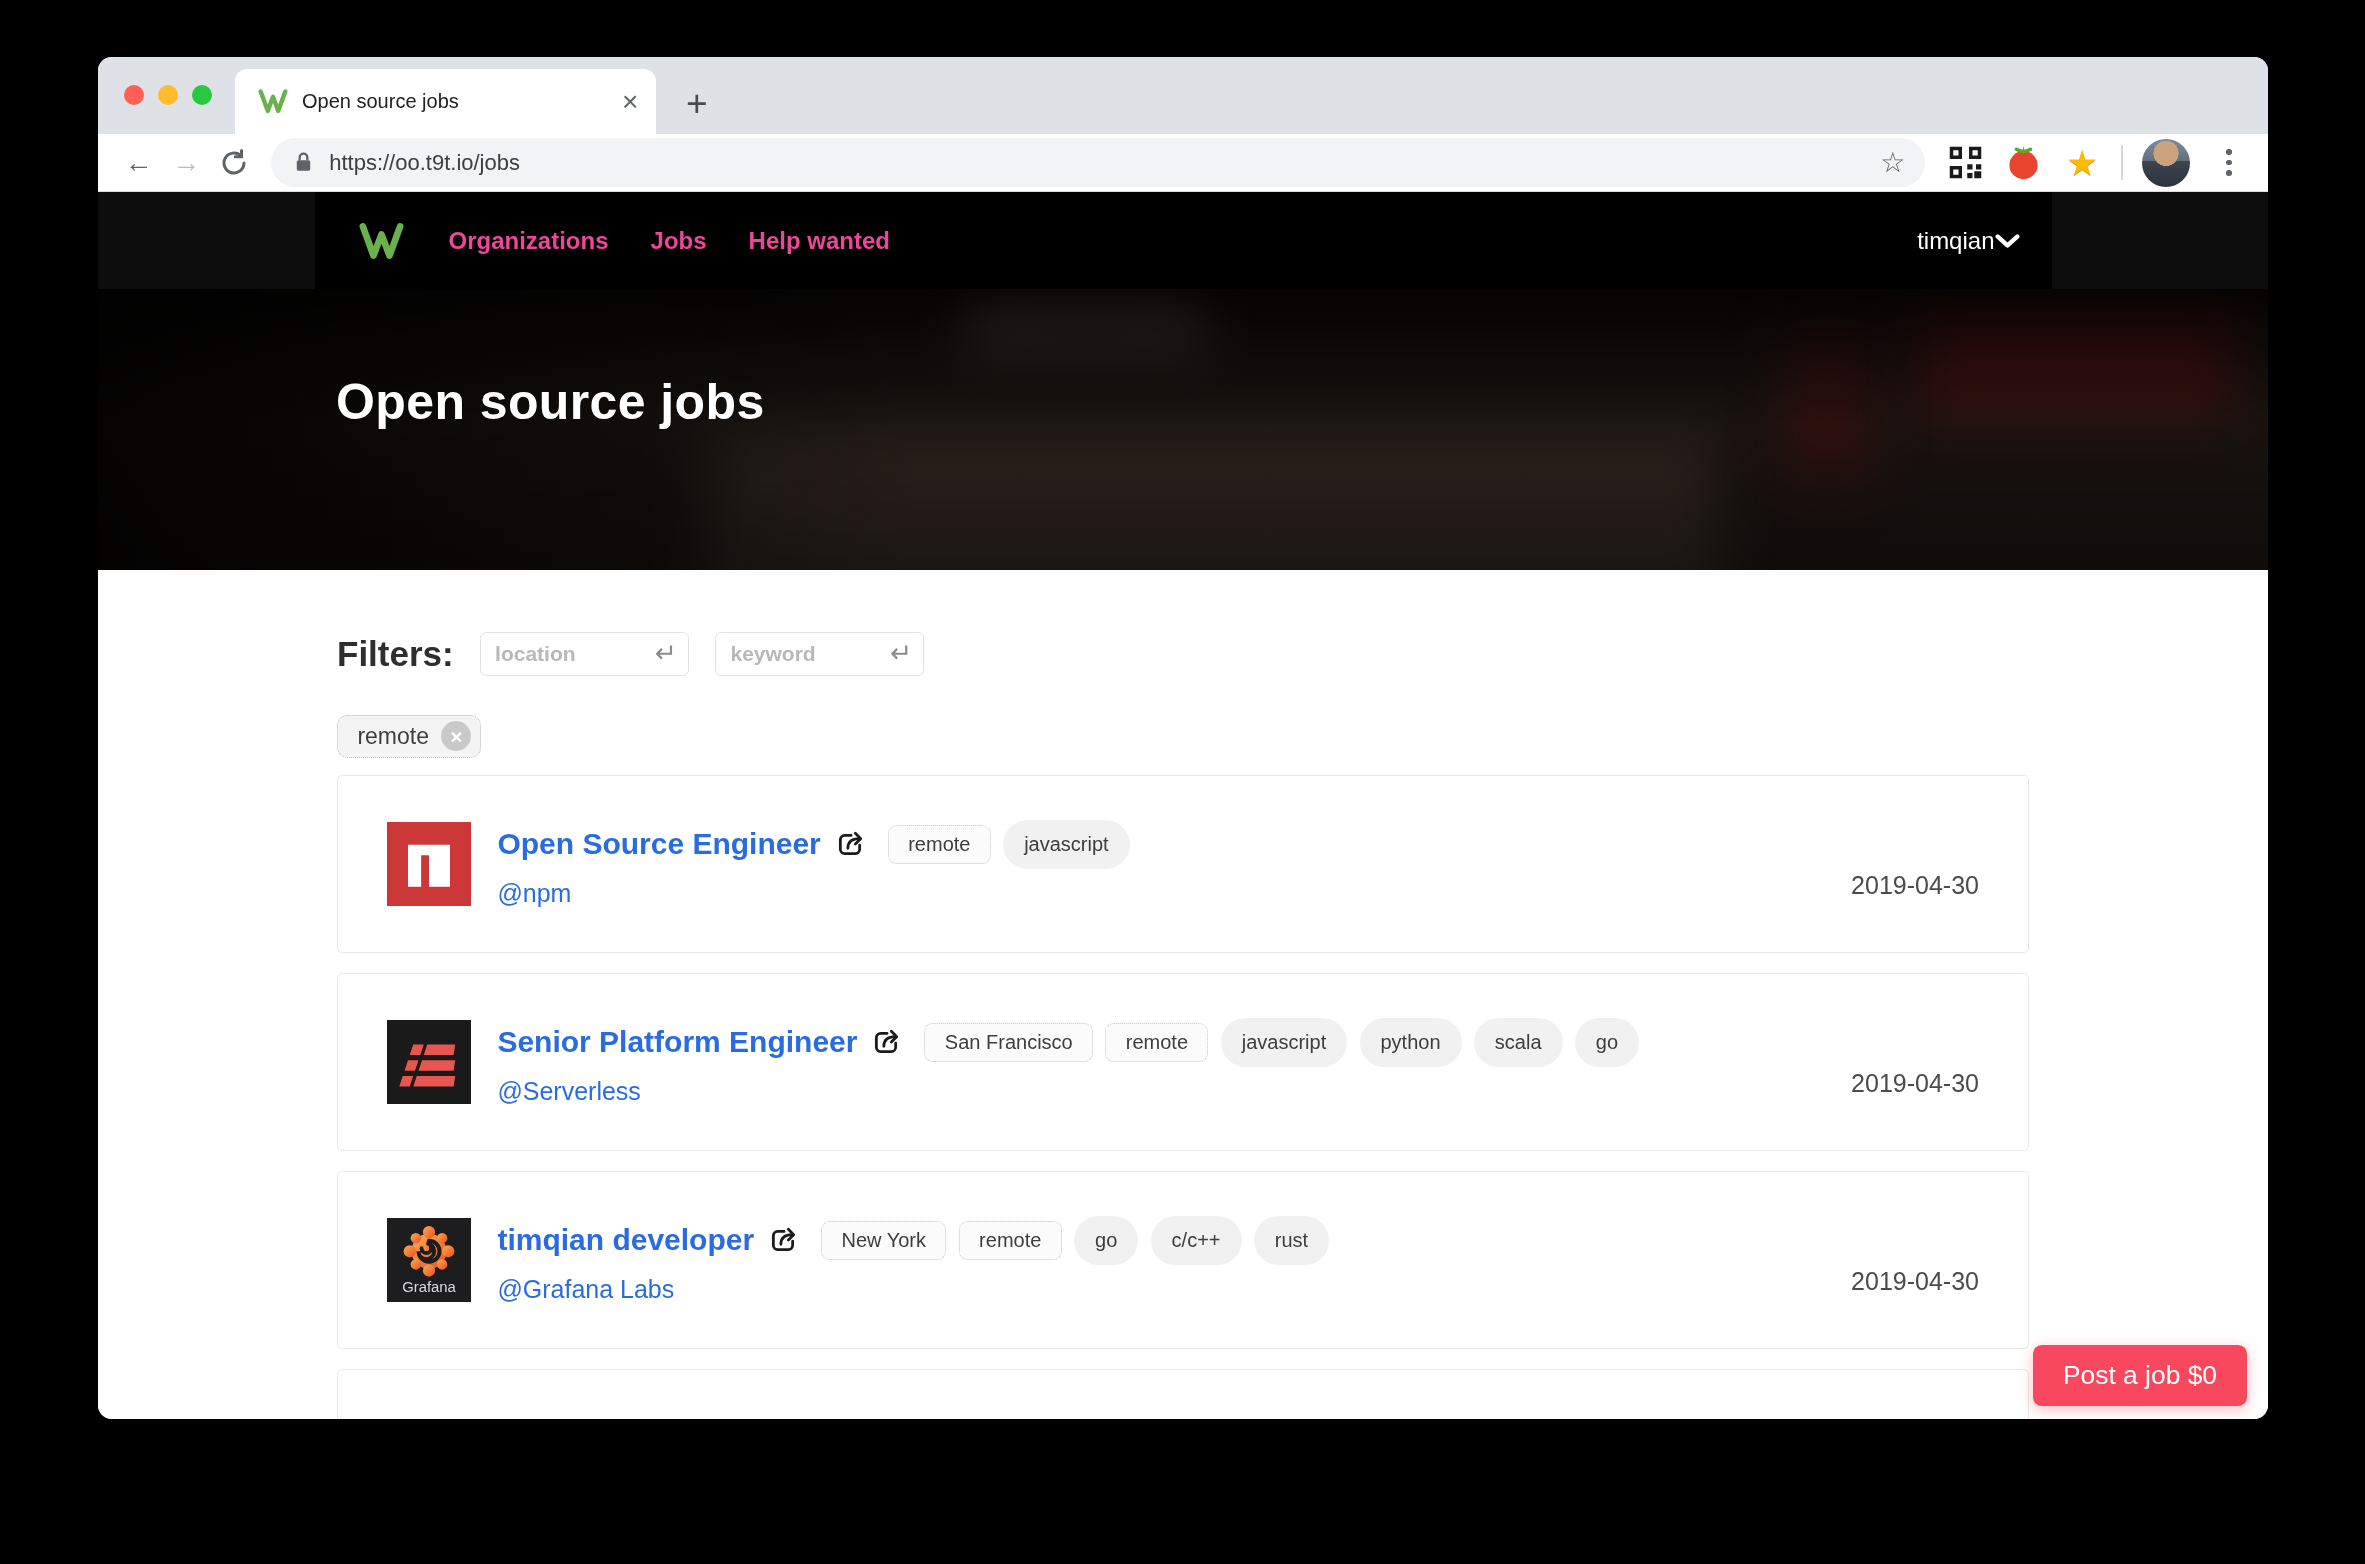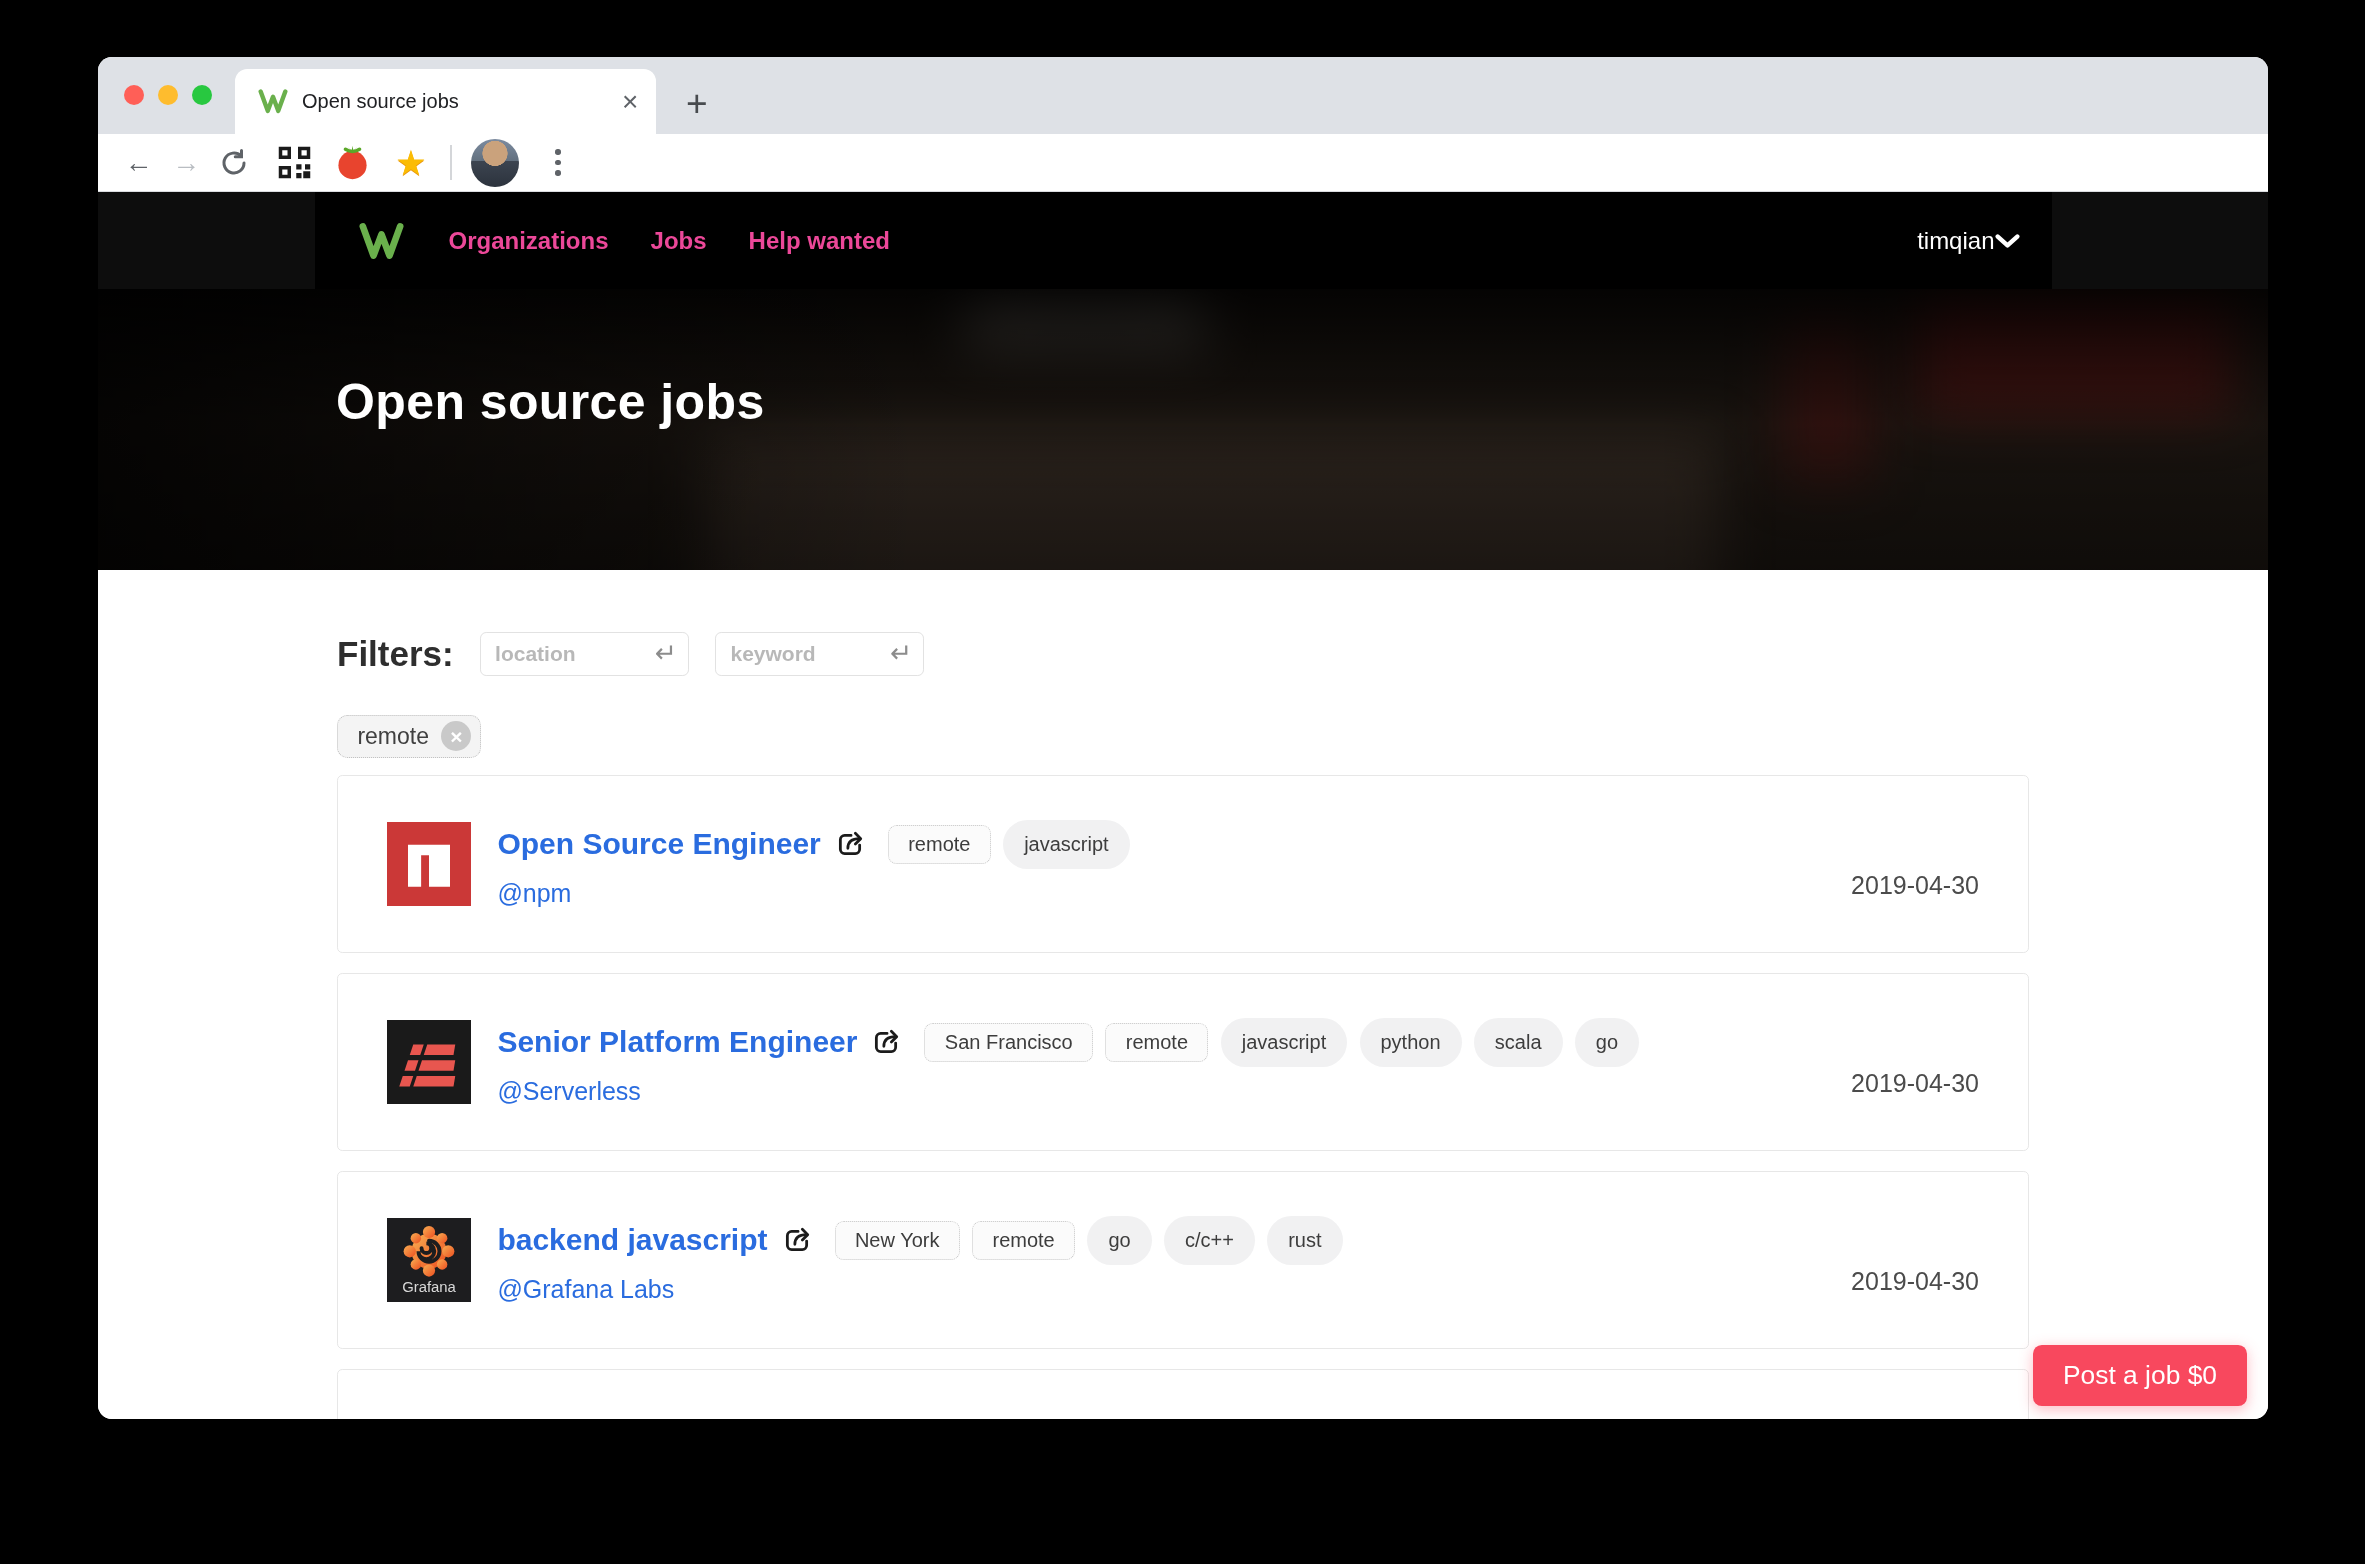--- a/index.html
+++ b/index.html
@@ -139,20 +139,28 @@
 
   <div class="toolbar">
     <span class="navbtn">←</span>
     <span class="navbtn disabled">→</span>
     <span class="navbtn">
       <svg width="30" height="30" viewBox="0 0 24 24" fill="none" stroke="#5f6368" stroke-width="2.4" stroke-linecap="round">
         <path d="M20 12 a8 8 0 1 1 -2.4 -5.7"></path>
         <path d="M18 2 v5 h-5" fill="none"></path>
       </svg>
     </span>
+    <div class="urlpill">
+      <svg width="23" height="26.4" viewBox="0 0 24 24">
+        <rect x="5" y="10" width="14" height="11" rx="2" fill="#5f6368"></rect>
+        <path d="M8 10 V7 a4 4 0 0 1 8 0 v3" fill="none" stroke="#5f6368" stroke-width="2.4"></path>
+      </svg>
+      <span class="urltext">https://oo.t9t.io/jobs</span>
+      <span class="pillstar">☆</span>
+    </div>
     <div class="extrow">
       <span class="extbtn">
         <svg width="35" height="35" viewBox="0 0 40 40">
           <g fill="#1b1b1b">
             <rect x="2" y="2" width="14" height="14"></rect>
               <rect x="24" y="2" width="14" height="14"></rect>
             <rect x="2" y="24" width="14" height="14"></rect>
             <rect x="22" y="22" width="6" height="6"></rect>
               <rect x="32" y="22" width="6" height="6"></rect>
             <rect x="22" y="32" width="6" height="6"></rect>
@@ -310,21 +318,21 @@
               <circle cx="33" cy="23" r="6"></circle>
                 <circle cx="63" cy="23" r="6"></circle>
               <circle cx="33" cy="53" r="6"></circle>
                 <circle cx="63" cy="53" r="6"></circle>
             </g>
             <path d="M48 26 a12 12 0 1 1 -12 12 a9 9 0 1 0 9 -9 a5.5 5.5 0 1 1 -5.5 5.5" fill="none" stroke="#1d1d1f" stroke-width="4.5" stroke-linecap="round"></path>
             <text x="48" y="84" text-anchor="middle" font-size="17" fill="#d8d8d8" font-family="Liberation Sans, sans-serif">Grafana</text>
           </svg>
           <div class="jobmain">
             <div class="titlerow">
-              <a class="jobtitle">backend javascript</a>
+              <a class="jobtitle">timqian developer</a>
               <svg class="shareicon" viewBox="0 0 28 28" fill="none" stroke="#1b1b1b" stroke-width="2.6" stroke-linecap="round" stroke-linejoin="round">
                 <path d="M15 6 H9 a4 4 0 0 0 -4 4 v9 a4 4 0 0 0 4 4 h10 a4 4 0 0 0 4 -4 v-4"></path>
                 <path d="M12 18 c0 -7 5 -9 11 -9"></path>
                 <path d="M19 4 l5 5 -5 5"></path>
               </svg>
               <span class="tags">
                   <span class="tag dotted">New York</span>
                   <span class="tag dotted">remote</span>
                   <span class="tag pill">go</span>
                   <span class="tag pill">c/c++</span>

